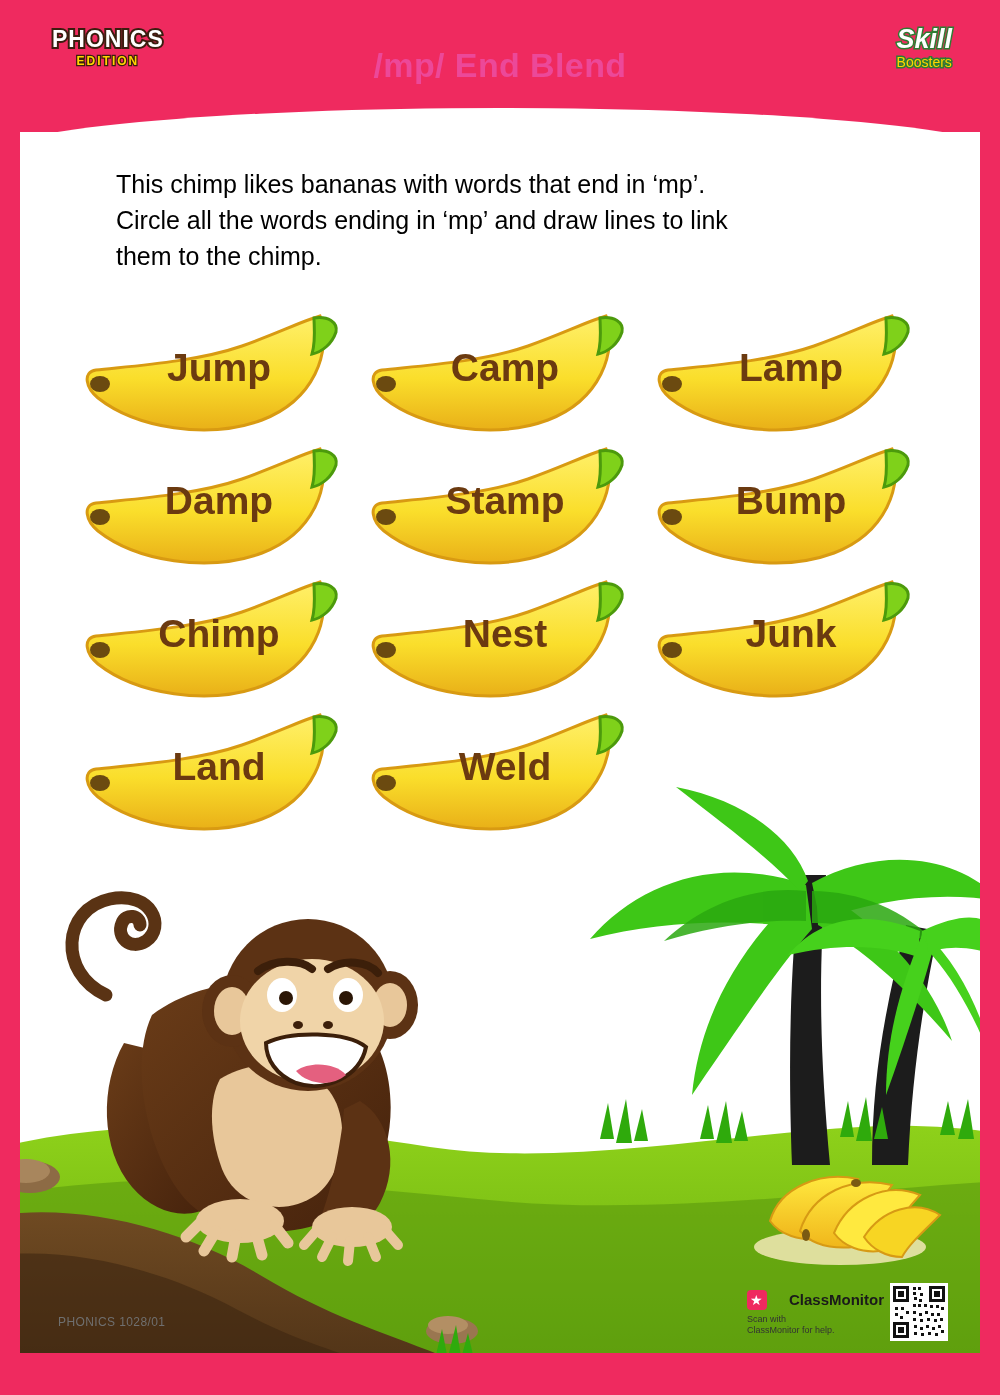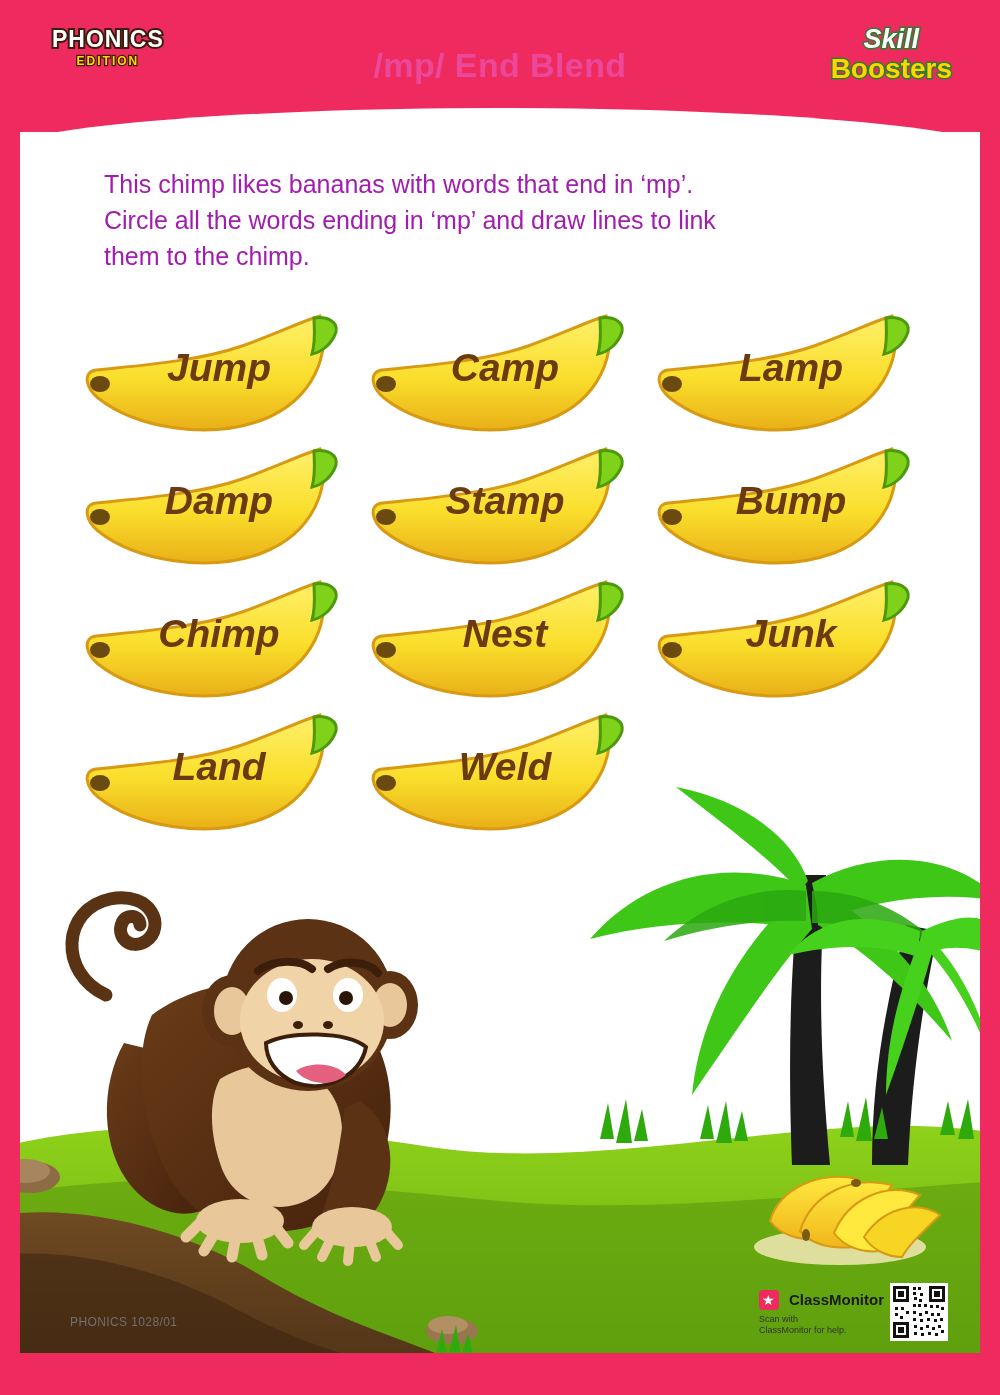--- a/index.html
+++ b/index.html
@@ -112,32 +112,32 @@
     font-size: 27px;
     font-style: italic;
     font-weight: bold;
     -webkit-text-stroke: 3px #2e7d32;
     paint-order: stroke fill;
   }
   .logo-skill .boosters {
     display: block;
     margin-top: 2px;
     color: #ffd400;
-    font-size: 28px;
-    font-weight: bold;
+    font-size: 14px;
+    font-weight: normal;
     -webkit-text-stroke: 3px #2e7d32;
     paint-order: stroke fill;
   }
 
   
   .instructions {
     position: absolute;
-    left: 104px; top: 166px;
+    left: 116px; top: 166px;
     width: 810px;
-    color: #a21caf;
+    color: #000000;
     font-size: 25px;
     line-height: 1.44;
     z-index: 4;
   }
 
   
   .scene {
     position: absolute;
     left: 0; bottom: 0;
     width: 1000px; height: 700px;
@@ -152,21 +152,20 @@
     z-index: 3;
   }
   .banana-row {
     display: flex;
     height: 133px;
   }
   .banana-cell {
     position: relative;
     width: 286px;
     height: 133px;
-    font-style: italic;
   }
   .banana-cell svg {
     position: absolute;
     left: 0; top: 0;
   }
   .banana-word {
     position: absolute;
     left: 0; top: 38px;
     width: 286px;
     text-align: center;
@@ -177,32 +176,31 @@
   }
 
   
   .footer-code {
     position: absolute;
     left: 58px; bottom: 66px;
     color: #6f6f6f;
     font-size: 12px;
     letter-spacing: 0.4px;
     z-index: 6;
-    margin-left: 12px;
   }
   .classmonitor {
     position: absolute;
     right: 116px; bottom: 58px;
     z-index: 6;
     text-align: left;
   }
   .cm-brand {
     display: flex;
     align-items: center;
-    gap: 10px;
+    gap: 22px;
     text-align: right;
   }
   .cm-star {
     width: 20px; height: 20px;
     background: #ef2a5f;
     border-radius: 4px;
     display: inline-block;
     position: relative;
   }
   .cm-star::after {

